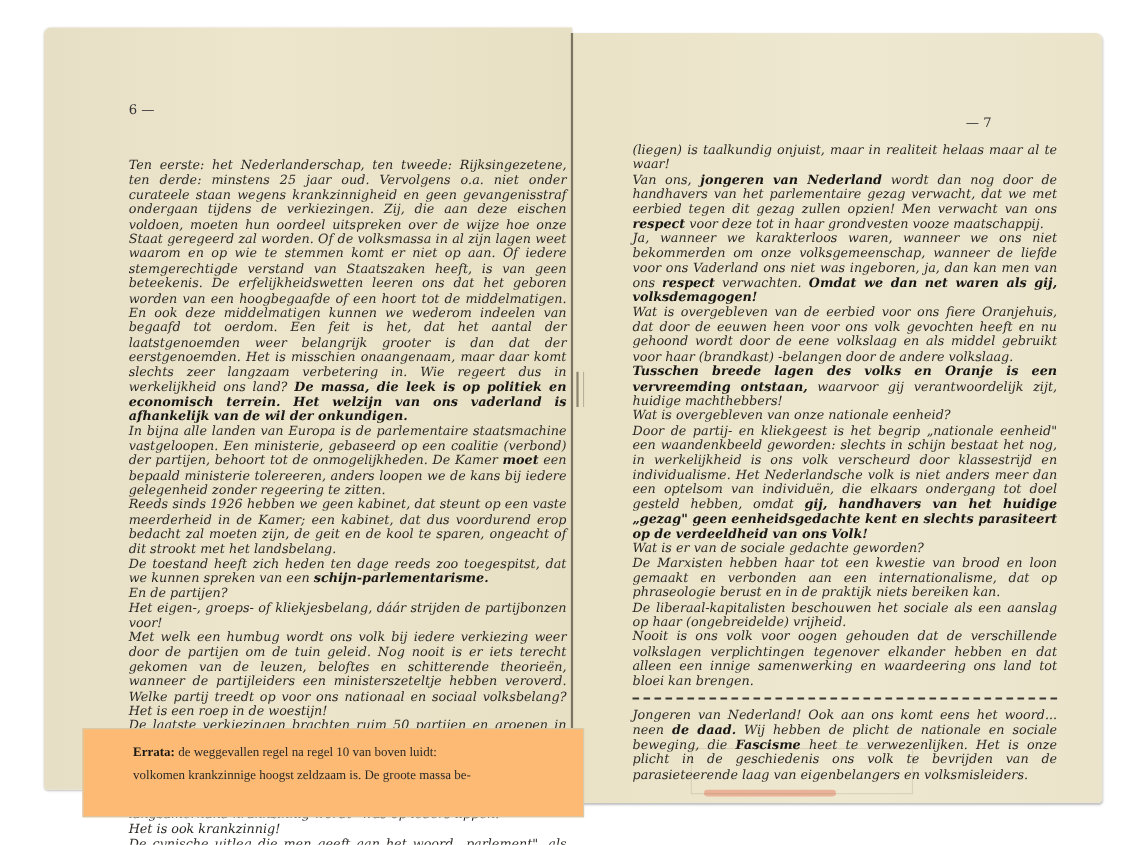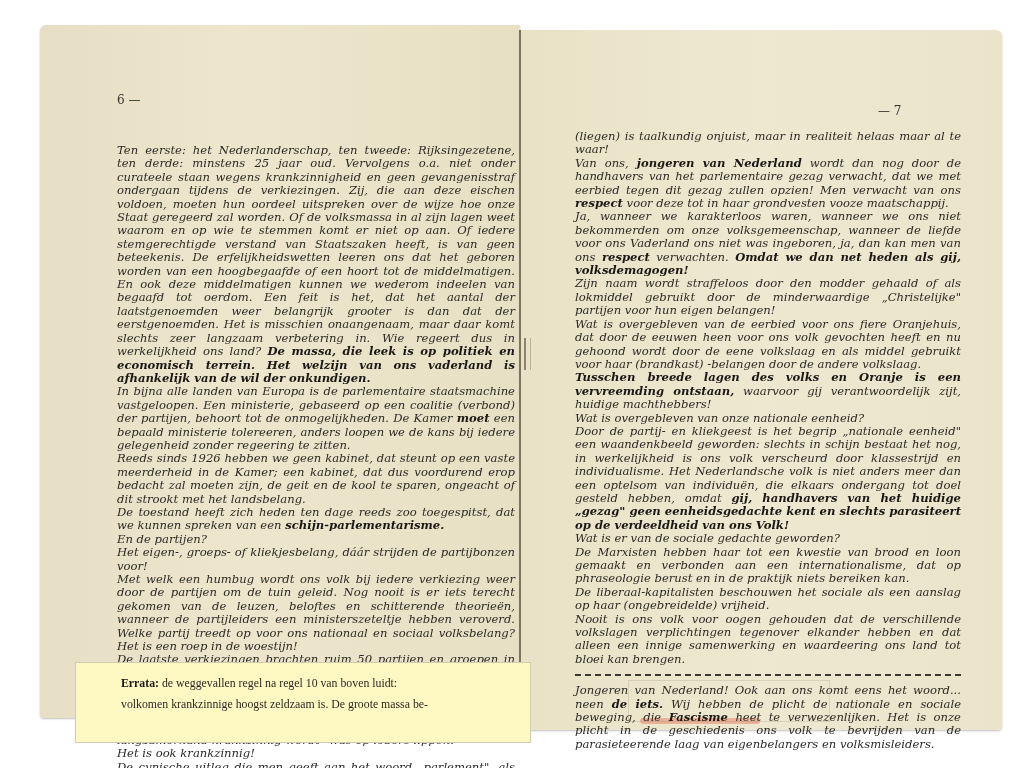--- a/index.html
+++ b/index.html
@@ -9,21 +9,21 @@
   .page-right { left:520px; top:30px; width:482px; height:700px; background:linear-gradient(90deg,#e9e2c6 0%,#eee8d1 50%,#ebe4cb 100%); border-radius:0 6px 4px 0; }
   .gutter { position:absolute; left:519px; top:30px; width:2px; height:680px; background:#7a7460; }
   .staple { position:absolute; left:524px; width:4px; height:32px; top:338px; border-left:2px solid #8a8470; border-right:1px solid #b8b19a; }
   .page-num { position:absolute; font-size:12px; color:#333; }
   .text-block { position:absolute; font-size:11.6px; line-height:13.4px; color:#2b2925; text-align:justify; }
   .text-block p { margin:0;font-style:italic; }
   .b { font-weight:bold; color:#1a1815; }
   .left-text { left:117px; top:144px; width:398px; }
   .right-text { left:575px; top:130px; width:386px; }
   .dashes { margin:8px 0 8px 0; border-top:2px dashed #3a3833; height:0; width:100%; }
-  .errata { position:absolute; left:75px; top:662px; width:430px; height:55px; background:#fef9c3; border:1px solid #d3cbb0; padding:12px; }
+  .errata { position:absolute; left:75px; top:662px; width:430px; height:55px; background:#fdba74; border:1px solid #d3cbb0; padding:12px; }
   .errata-text { position:absolute; left:45px; top:10px; width:380px; font-size:11.8px; line-height:21px; color:#2b2925; font-family:"Liberation Serif", serif; }
   .stamp { position:absolute; left:628px; top:680px; width:200px; height:40px; border:1px solid rgba(120,110,90,0.18); color:rgba(120,110,90,0.2); font-size:14px; text-align:center; }
   .stain { position:absolute; background:#e8876c; opacity:0.55; border-radius:50%; }
 </style>
 </head>
 <body>
 
 <div class="page page-left"></div>
 <div class="page page-right"></div>
 <div class="gutter"></div>
@@ -43,32 +43,31 @@
     <p><span>En de partijen?</span></p>
     <p><span>Het eigen-, groeps- of kliekjesbelang, dáár strijden de partijbonzen voor!</span></p>
     <p><span>Met welk een humbug wordt ons volk bij iedere verkiezing weer door de partijen om de tuin geleid. Nog nooit is er iets terecht gekomen van de leuzen, beloftes en schitterende theorieën, wanneer de partijleiders een ministerszeteltje hebben veroverd. Welke partij treedt op voor ons nationaal en sociaal volksbelang? Het is een roep in de woestijn!</span></p>
     <p><span>De laatste verkiezingen brachten ruim 50 partijen en groepen in het strijdperk, die allen speculeerden op de gunst van het </span><span class="b">stemvee</span><span> (dit is de eenige juiste naam voor het wanstaltige begrip van „de kiezers"). Ontelbare demagogen en landverraders beconcurreerden elkaar om ten slotte als uitverkorenen hun eigen belangen in het parlement te behartigen. Het gezegde dat „het langzamerhand krankzinnig wordt" was op ieders lippen.</span></p>
     <p><span>Het is ook krankzinnig!</span></p>
     <p><span>De cynische uitleg die men geeft aan het woord „parlement", als zou dit woord zijn afgeleid van parler (spreken) en mentir</span></p>
   </div>
 <div class="text-block right-text" id="right-text">
     <p><span>(liegen) is taalkundig onjuist, maar in realiteit helaas maar al te waar!</span></p>
     <p><span>Van ons, </span><span class="b">jongeren van Nederland</span><span> wordt dan nog door de handhavers van het parlementaire gezag verwacht, dat we met eerbied tegen dit gezag zullen opzien! Men verwacht van ons </span><span class="b">respect</span><span> voor deze tot in haar grondvesten vooze maatschappij.</span></p>
-    <p><span>Ja, wanneer we karakterloos waren, wanneer we ons niet bekommerden om onze volksgemeenschap, wanneer de liefde voor ons Vaderland ons niet was ingeboren, ja, dan kan men van ons </span><span class="b">respect</span><span> verwachten. </span><span class="b">Omdat we dan net heden als gij, volksdemagogen!</span></p>
-    <p><span>Zijn naam wordt straffeloos door den modder gehaald of als lokmiddel gebruikt door de minderwaardige „Christelijke" partijen voor hun eigen belangen!</span></p>
+    <p><span>Ja, wanneer we karakterloos waren, wanneer we ons niet bekommerden om onze volksgemeenschap, wanneer de liefde voor ons Vaderland ons niet was ingeboren, ja, dan kan men van ons </span><span class="b">respect</span><span> verwachten. </span><span class="b">Omdat we dan net waren als gij, volksdemagogen!</span></p>
     <p><span>Wat is overgebleven van de eerbied voor ons fiere Oranjehuis, dat door de eeuwen heen voor ons volk gevochten heeft en nu gehoond wordt door de eene volkslaag en als middel gebruikt voor haar (brandkast) -belangen door de andere volkslaag.</span></p>
     <p><span class="b">Tusschen breede lagen des volks en Oranje is een vervreemding ontstaan,</span><span> waarvoor gij verantwoordelijk zijt, huidige machthebbers!</span></p>
     <p><span>Wat is overgebleven van onze nationale eenheid?</span></p>
     <p><span>Door de partij- en kliekgeest is het begrip „nationale eenheid" een waandenkbeeld geworden: slechts in schijn bestaat het nog, in werkelijkheid is ons volk verscheurd door klassestrijd en individualisme. Het Nederlandsche volk is niet anders meer dan een optelsom van individuën, die elkaars ondergang tot doel gesteld hebben, omdat </span><span class="b">gij, handhavers van het huidige „gezag" geen eenheidsgedachte kent en slechts parasiteert op de verdeeldheid van ons Volk!</span></p>
     <p><span>Wat is er van de sociale gedachte geworden?</span></p>
     <p><span>De Marxisten hebben haar tot een kwestie van brood en loon gemaakt en verbonden aan een internationalisme, dat op phraseologie berust en in de praktijk niets bereiken kan.</span></p>
     <p><span>De liberaal-kapitalisten beschouwen het sociale als een aanslag op haar (ongebreidelde) vrijheid.</span></p>
     <p><span>Nooit is ons volk voor oogen gehouden dat de verschillende volkslagen verplichtingen tegenover elkander hebben en dat alleen een innige samenwerking en waardeering ons land tot bloei kan brengen.</span></p>
     <div class="dashes"></div>
-    <p><span>Jongeren van Nederland! Ook aan ons komt eens het woord... neen </span><span class="b">de iets.</span><span> Wij hebben de plicht de nationale en sociale beweging, die </span><span class="b">Fascisme</span><span> heet te verwezenlijken. Het is onze plicht in de geschiedenis ons volk te bevrijden van de parasieteerende laag van eigenbelangers en volksmisleiders.</span></p>
+    <p><span>Jongeren van Nederland! Ook aan ons komt eens het woord... neen </span><span class="b">de daad.</span><span> Wij hebben de plicht de nationale en sociale beweging, die </span><span class="b">Fascisme</span><span> heet te verwezenlijken. Het is onze plicht in de geschiedenis ons volk te bevrijden van de parasieteerende laag van eigenbelangers en volksmisleiders.</span></p>
   </div>
 
 <div class="stamp"></div>
 
 <div class="errata">
   <div class="errata-text">
     <div><span class="b">Errata:</span><span> de weggevallen regel na regel 10 van boven luidt:</span></div>
     <div>volkomen krankzinnige hoogst zeldzaam is. De groote massa be-</div>
   </div>
 </div>

